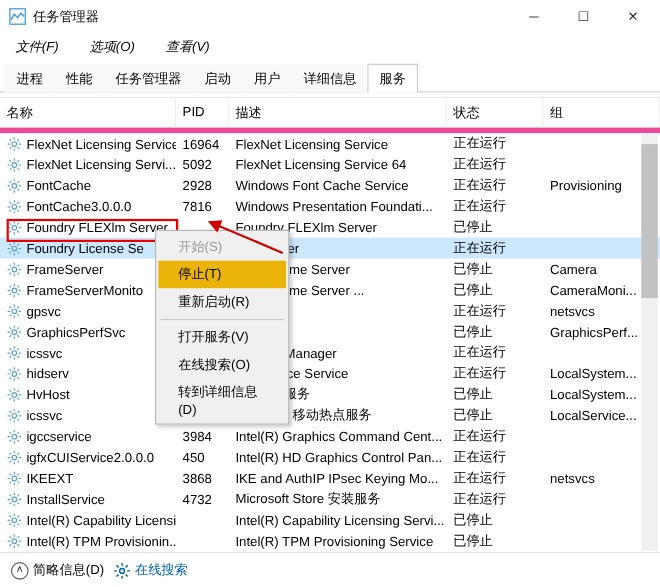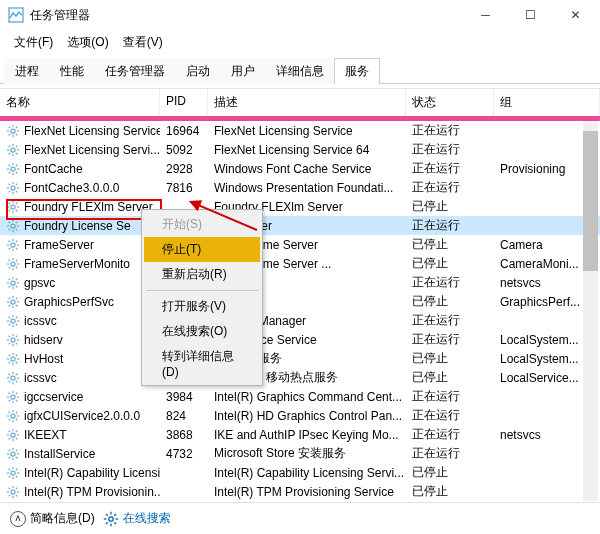--- a/index.html
+++ b/index.html
@@ -18,21 +18,21 @@
     height: 30px;
     display: flex;
     align-items: center;
     padding: 0 2px 0 8px;
     justify-content: space-between;
   }
   .titlebar-left { display:flex; align-items:center; gap:6px; }
   .title-icon { width:16px; height:16px; }
   .win-controls { display:flex; }
   .win-btn { width:45px; height:30px; display:flex; align-items:center; justify-content:center; color:#333; }
-  .menubar { display:flex; gap:2px; padding: 2px 8px 4px; }
+  .menubar { display:flex; gap:16px; padding: 2px 8px 4px; font-style: italic; }
   .menu-item { padding:2px 6px; }
   .tabs { display:flex; padding: 0 4px; border-bottom:1px solid #ccc; }
   .tab { padding:4px 10px 4px; border:1px solid transparent; border-bottom:none; position:relative; top:1px; background:#f9f9f9; margin-right:-1px;}
   .tab.active { background:#fff; border-color:#ccc; }
   .headers {
     display:flex;
     margin-top:4px;
     border-top:1px solid #e6e6e6;
     border-bottom:5px solid #ec4899;
     background:#fff;
@@ -470,21 +470,21 @@
             <line x1="1" y1="8" x2="3.5" y2="8"></line>
             <line x1="12.5" y1="8" x2="15" y2="8"></line>
             <line x1="3" y1="3" x2="4.8" y2="4.8"></line>
             <line x1="11.2" y1="11.2" x2="13" y2="13"></line>
             <line x1="3" y1="13" x2="4.8" y2="11.2"></line>
             <line x1="11.2" y1="4.8" x2="13" y2="3"></line>
           </g>
         </svg>
         <span>igfxCUIService2.0.0.0</span>
       </div>
-      <div class="cell c-pid">824</div>
+      <div class="cell c-pid">450</div>
       <div class="cell c-desc">Intel(R) HD Graphics Control Pan...</div>
       <div class="cell c-status">正在运行</div>
       <div class="cell c-group"></div>
     </div>
     <div class="row">
       <div class="cell c-name">
         <svg class="gear" viewBox="0 0 16 16">
           <circle cx="8" cy="8" r="2.4" fill="none" stroke="#5aa0c8" stroke-width="1.2"></circle>
           <g stroke="#5aa0c8" stroke-width="1.2">
             <line x1="8" y1="1" x2="8" y2="3.5"></line>

